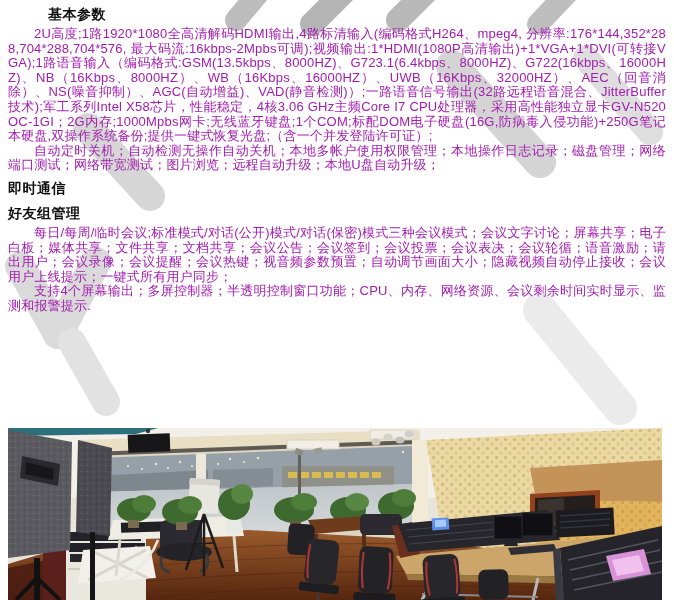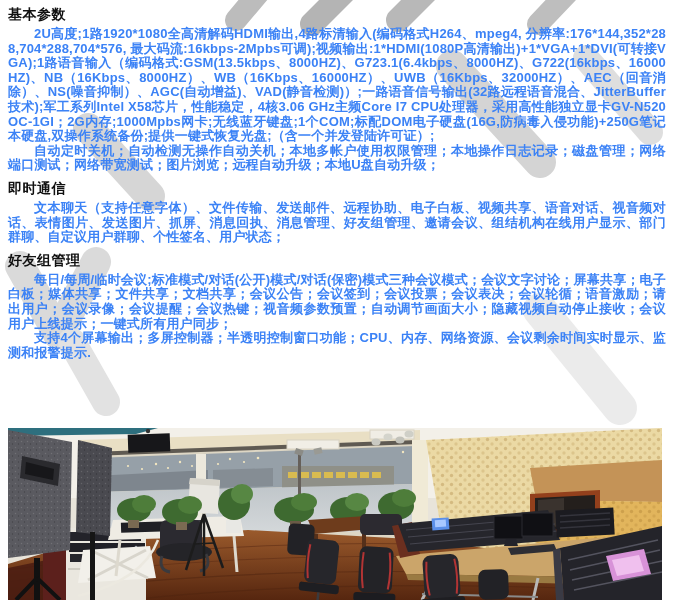--- a/index.html
+++ b/index.html
@@ -8,25 +8,25 @@
     background:#ffffff;
     font-family:"Liberation Sans","DejaVu Sans",sans-serif;
     color:#1c1c1c;
   }
   .watermark{position:absolute;left:0;top:0;width:674px;height:600px;z-index:0;pointer-events:none;}
   .content{position:absolute;left:8px;top:0;width:658px;z-index:1;}
   .section-heading{
     font-size:14px;font-weight:bold;color:#111;
     margin:7px 0 3px 0;letter-spacing:0.5px;
   }
-  .section-heading.first{margin-top:6px;}
+  .section-heading.first{margin-top:6px;margin-left:40px;}
   .spec-para{
     font-size:13px;line-height:14.6px;margin:0;
     text-align:justify;text-indent:2em;letter-spacing:0.2px;
-    word-break:break-all;color:#3b82f6;font-weight:bold;
+    word-break:break-all;color:#a21caf;
   }
   .photo-frame{
     position:absolute;left:8px;top:428px;width:654px;height:172px;
     z-index:2;overflow:hidden;background:#e8e4da;
   }
   .photo-frame svg{display:block;}
 </style>
 </head>
 <body>
 
@@ -52,21 +52,20 @@
     <div class="section-heading first">基本参数</div>
     <p class="spec-para">2U高度;1路1920*1080全高清解码HDMI输出,4路标清输入(编码格式H264、mpeg4, 分辨率:176*144,352*288,704*288,704*576, 最大码流:16kbps-2Mpbs可调);视频输出:1*HDMI(1080P高清输出)+1*VGA+1*DVI(可转接VGA);1路语音输入（编码格式:GSM(13.5kbps、8000HZ)、G723.1(6.4kbps、8000HZ)、G722(16kbps、16000HZ)、NB（16Kbps、8000HZ）、WB（16Kbps、16000HZ）、UWB（16Kbps、32000HZ）、AEC（回音消除）、NS(噪音抑制）、AGC(自动增益)、VAD(静音检测)）;一路语音信号输出(32路远程语音混合、JitterBuffer技术);军工系列Intel X58芯片，性能稳定，4核3.06 GHz主频Core I7 CPU处理器，采用高性能独立显卡GV-N520OC-1GI；2G内存;1000Mpbs网卡;无线蓝牙键盘;1个COM;标配DOM电子硬盘(16G,防病毒入侵功能)+250G笔记本硬盘,双操作系统备份;提供一键式恢复光盘;（含一个并发登陆许可证）;</p>
   </div>
 
   <div>
     <p class="spec-para">自动定时关机；自动检测无操作自动关机；本地多帐户使用权限管理；本地操作日志记录；磁盘管理；网络端口测试；网络带宽测试；图片浏览；远程自动升级；本地U盘自动升级；</p>
   </div>
 
   <div>
     <div class="section-heading">即时通信</div>
-    <p class="spec-para">文本聊天（支持任意字体）、文件传输、发送邮件、远程协助、电子白板、视频共享、语音对话、视音频对话、表情图片、发送图片、抓屏、消息回执、消息管理、好友组管理、邀请会议、组结机构在线用户显示、部门群聊、自定议用户群聊、个性签名、用户状态；</p>
   </div>
 
   <div>
     <div class="section-heading">好友组管理</div>
     <p class="spec-para">每日/每周/临时会议;标准模式/对话(公开)模式/对话(保密)模式三种会议模式；会议文字讨论；屏幕共享；电子白板；媒体共享；文件共享；文档共享；会议公告；会议签到；会议投票；会议表决；会议轮循；语音激励；请出用户；会议录像；会议提醒；会议热键；视音频参数预置；自动调节画面大小；隐藏视频自动停止接收；会议用户上线提示；一键式所有用户同步；</p>
     <p class="spec-para">支持4个屏幕输出；多屏控制器；半透明控制窗口功能；CPU、内存、网络资源、会议剩余时间实时显示、监测和报警提示.</p>
   </div>
 
 </div>
 

